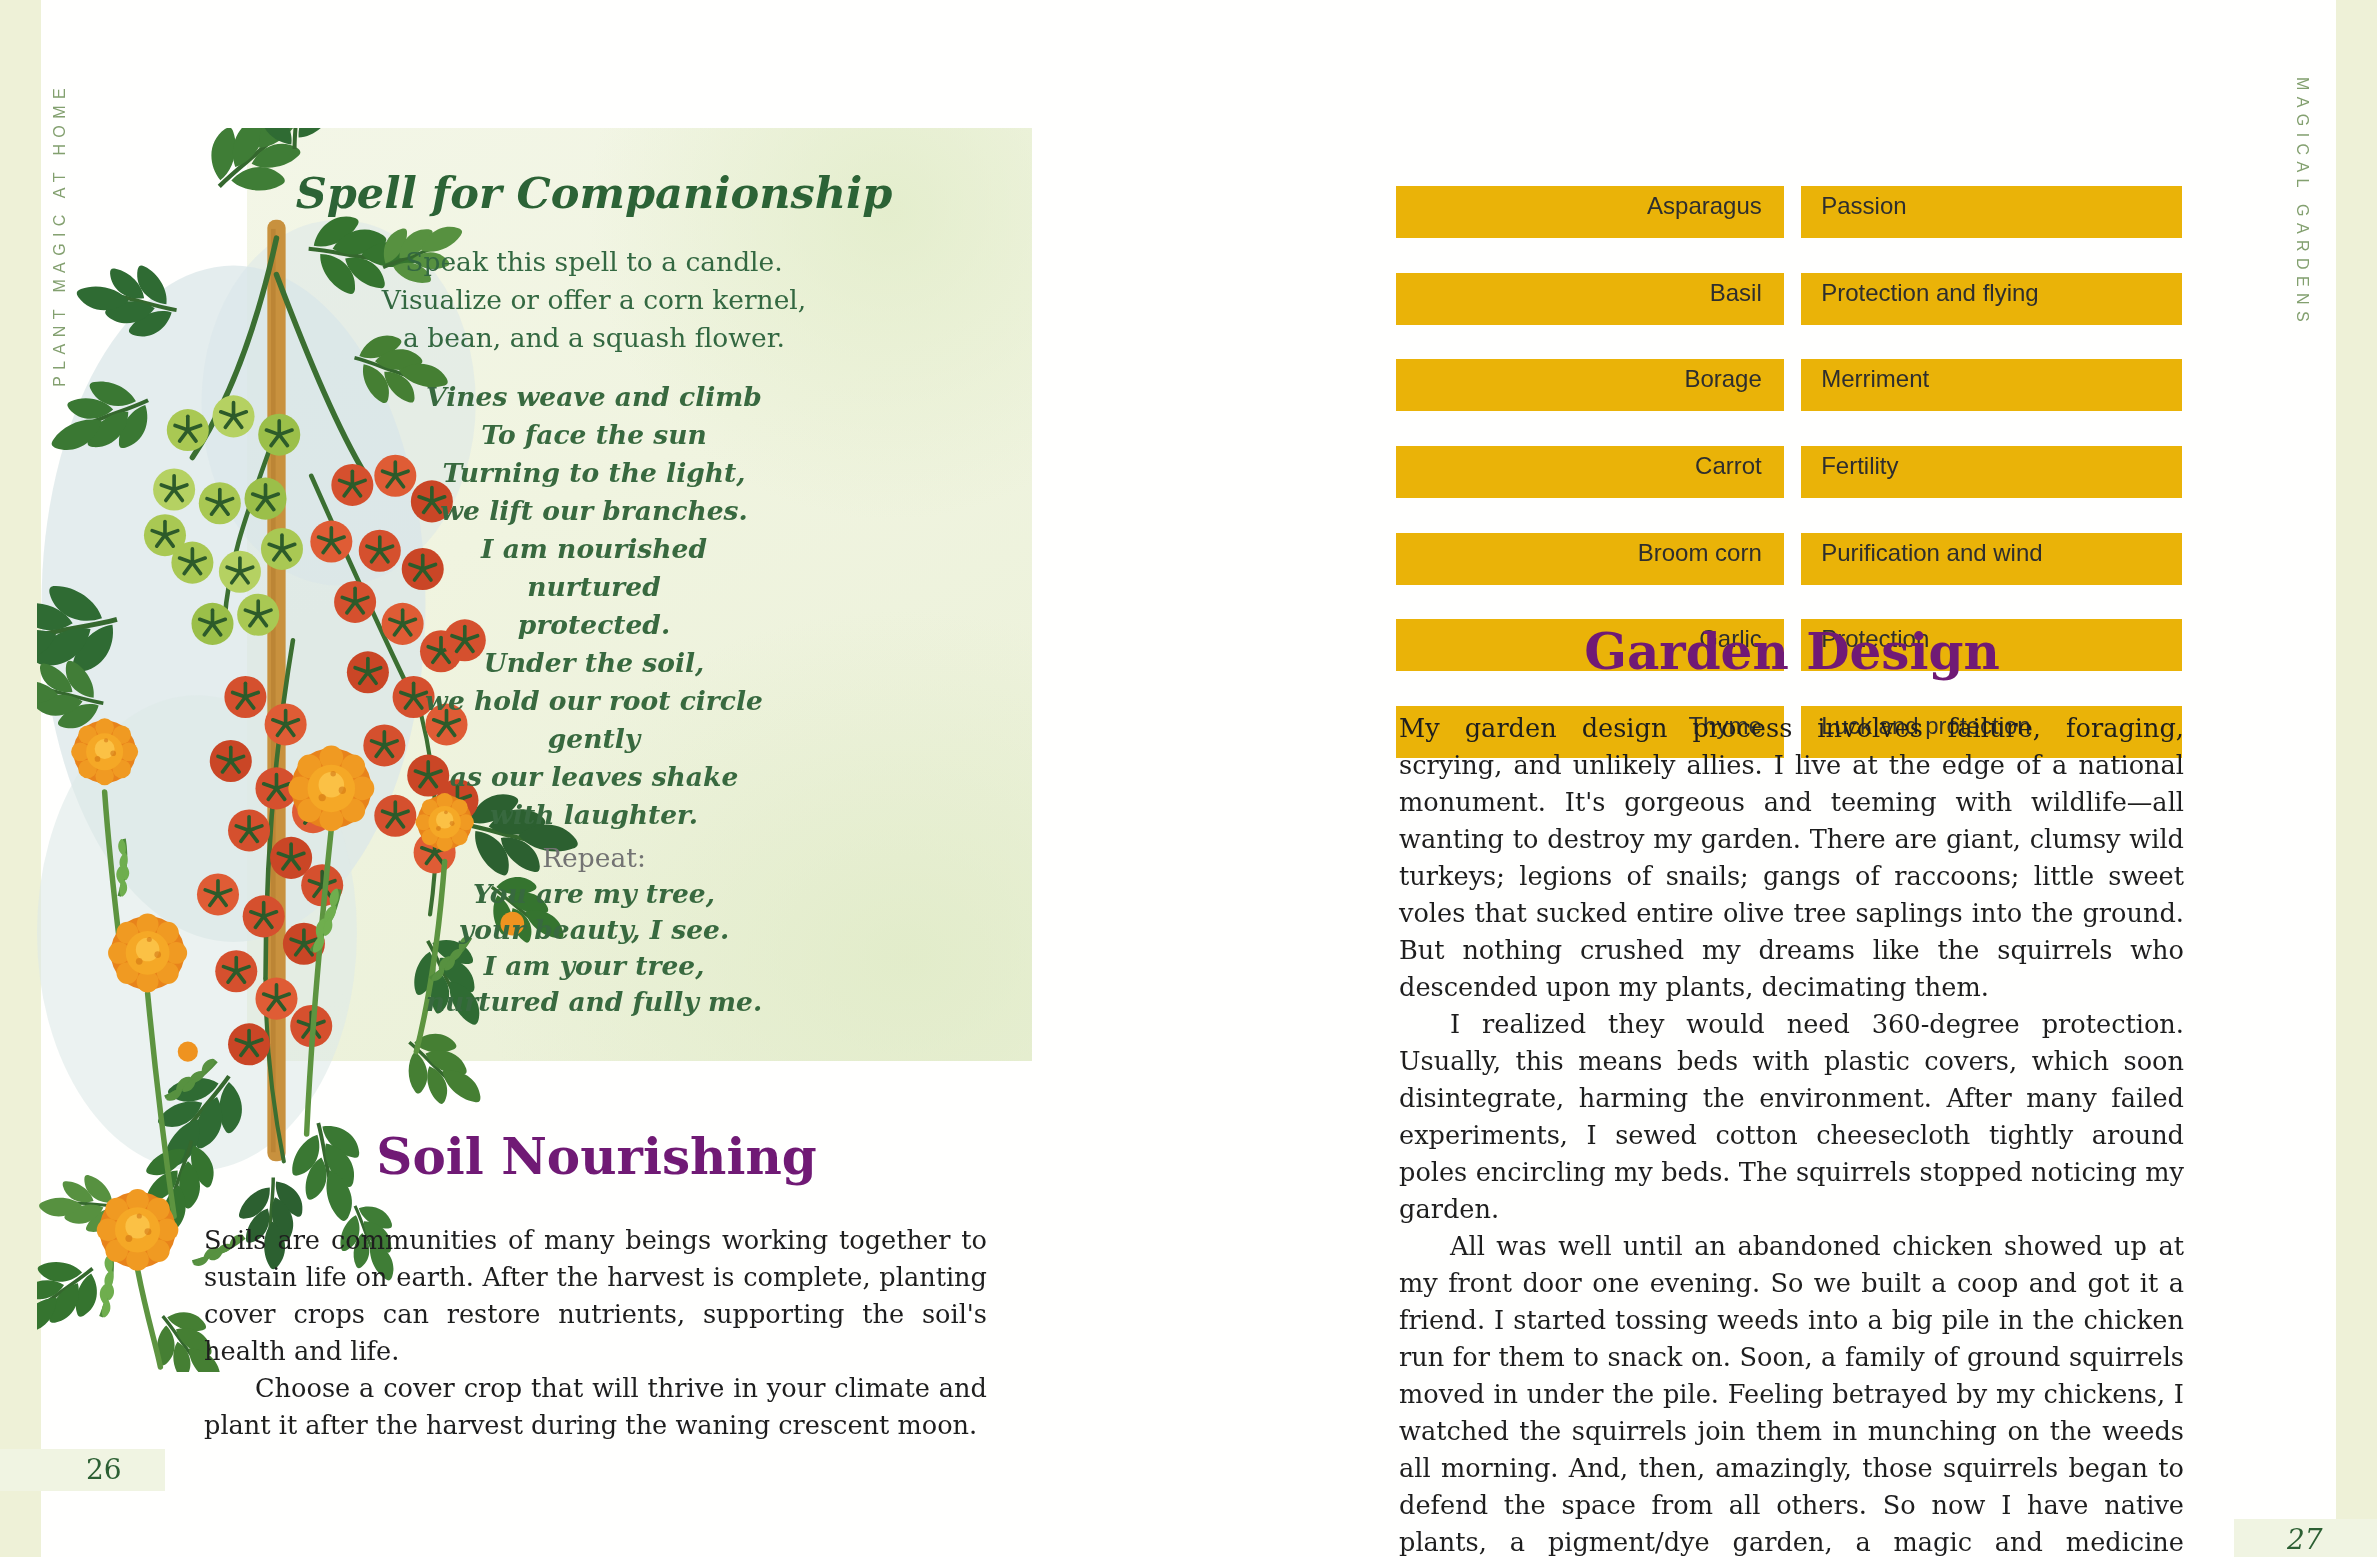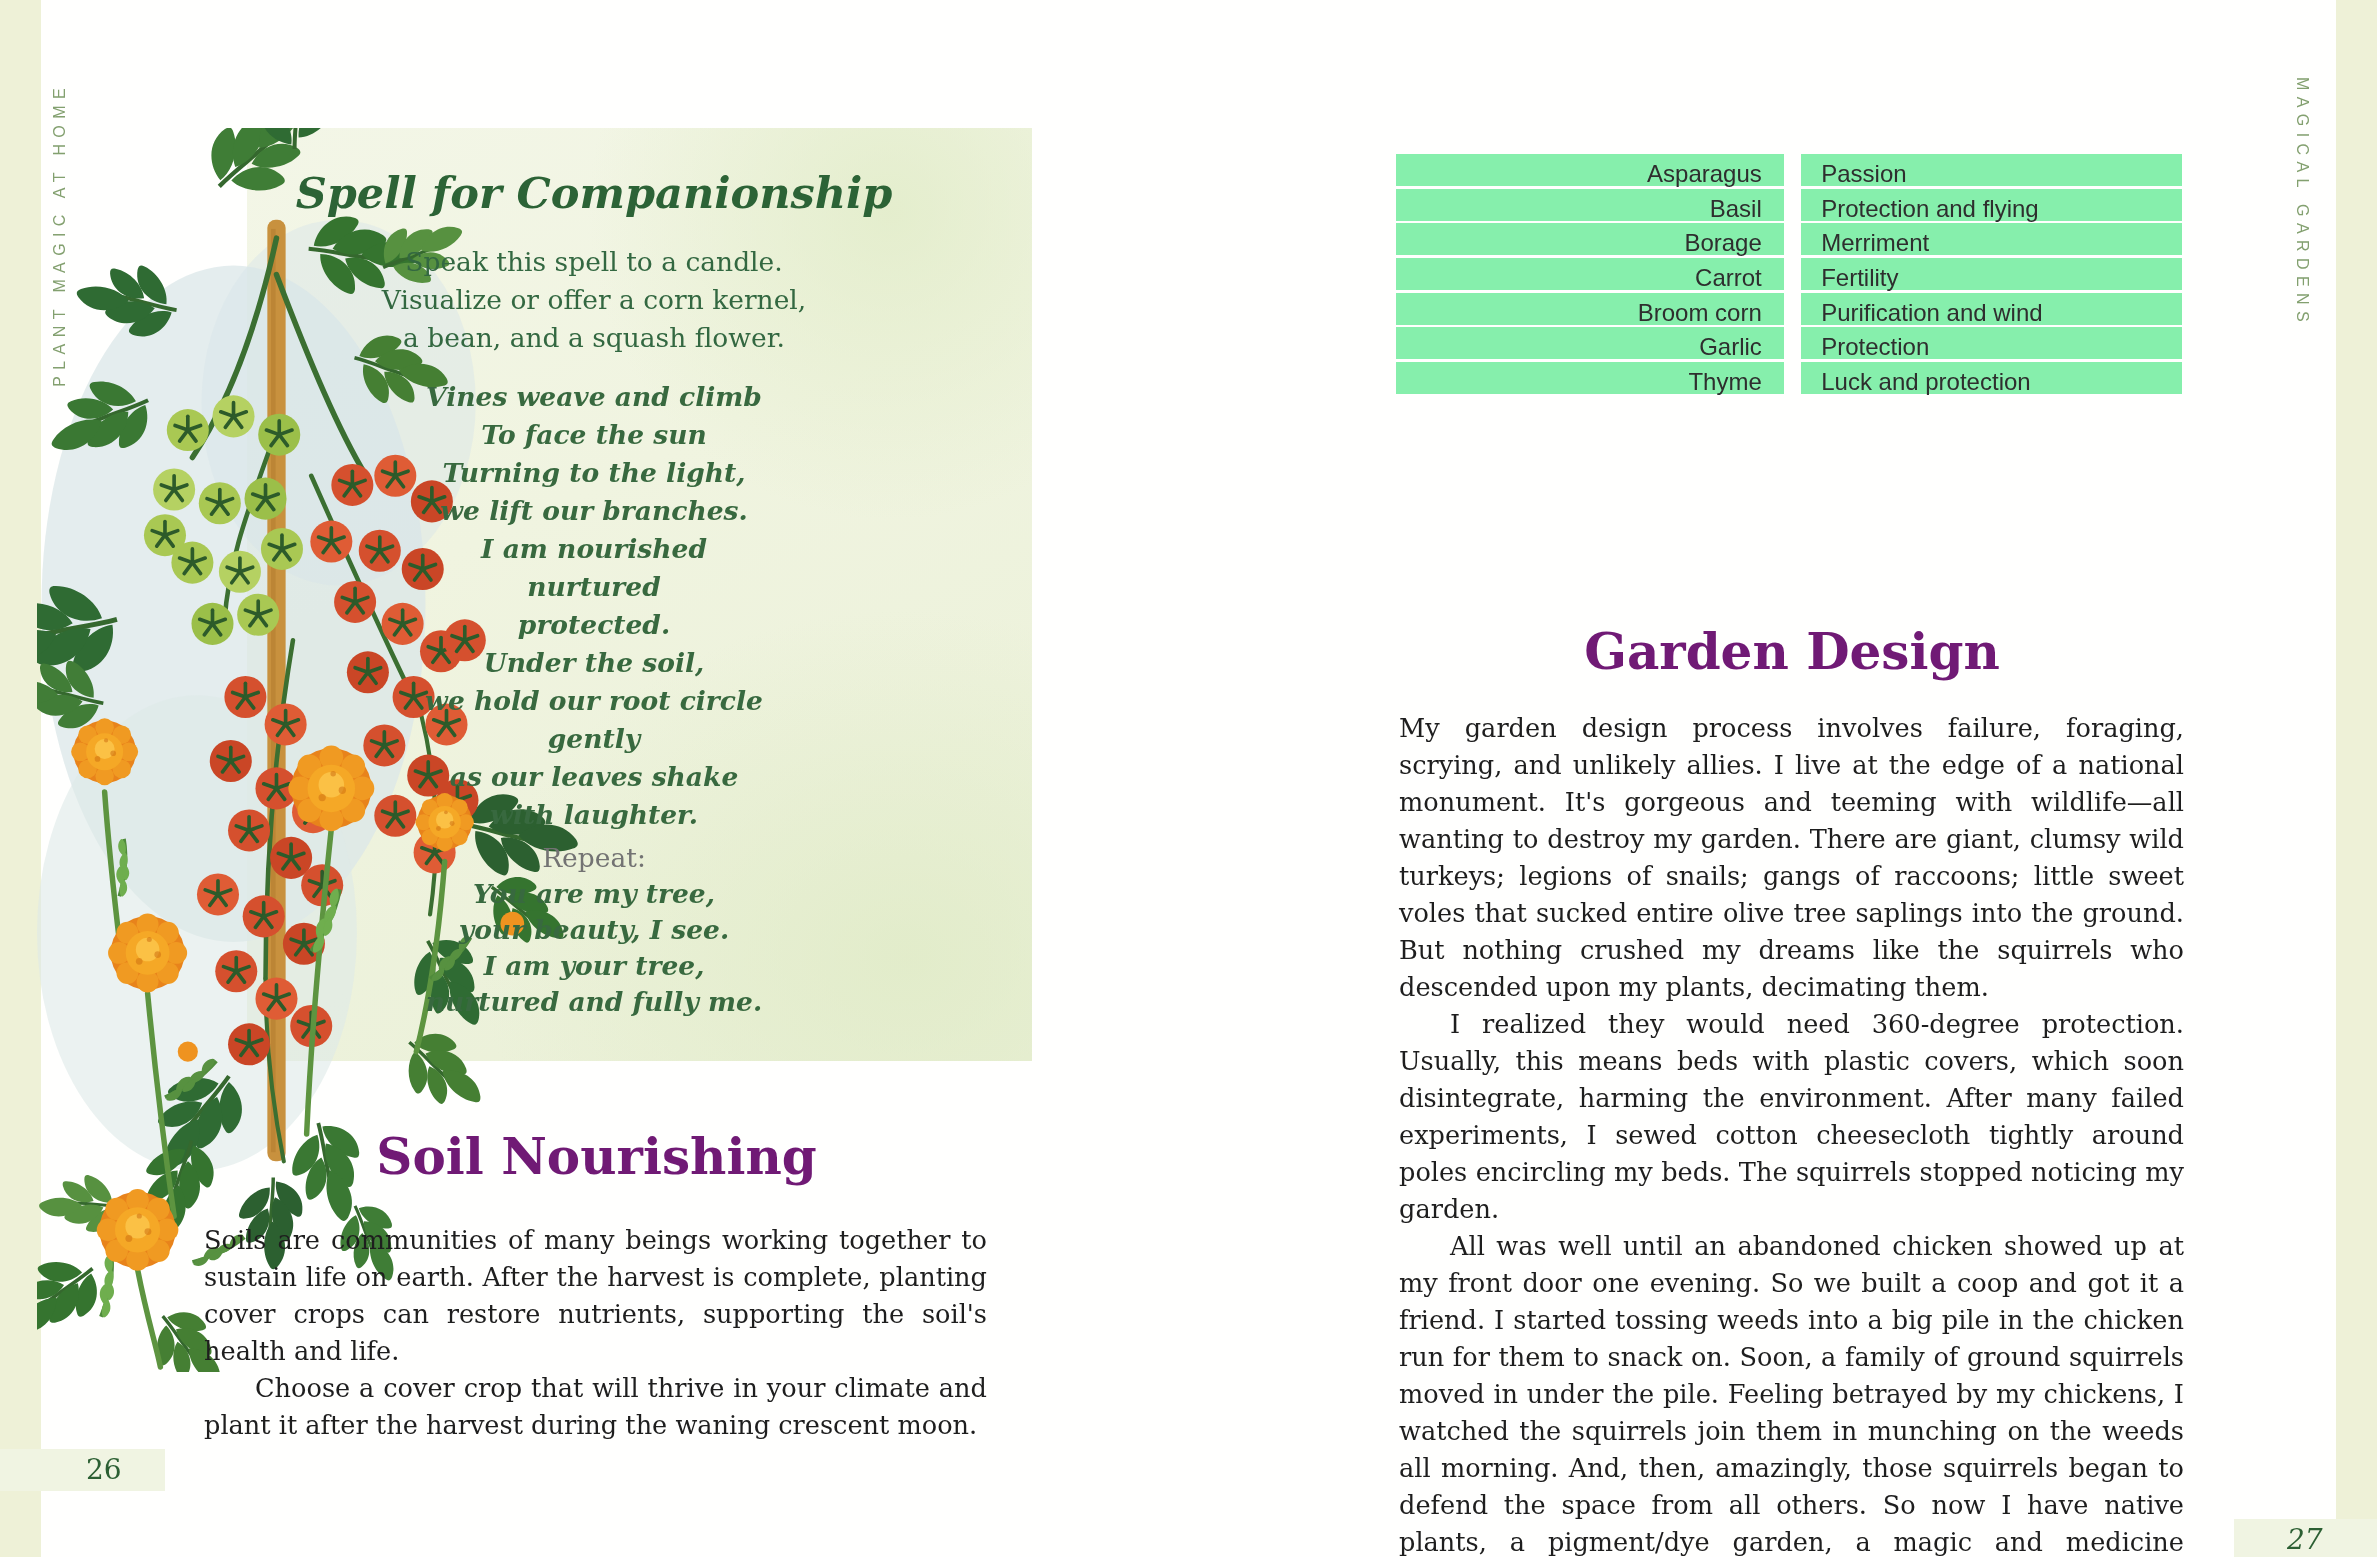--- a/index.html
+++ b/index.html
@@ -37,21 +37,21 @@
   .garden-title{left:1399px;top:622px;width:786px;}
   .bodycol{position:absolute;z-index:5;font-size:25.6px;color:#1e1e1e;text-align:justify;}
   .soil-body{left:204px;top:1222px;width:783px;line-height:37px;}
   .garden-body{left:1399px;top:710px;width:785px;line-height:37px;}
   .bodycol p{margin:0;}
   .bodycol p.indent{text-indent:51px;}
   
   .magic-table{position:absolute;left:1396px;top:154px;width:786px;z-index:5;
     font-family:"Liberation Sans", sans-serif;font-size:24px;color:#2e2e2e;}
   .trow{display:flex;margin-bottom:2.7px;}
-  .tcell{background:#86efac;height:32px;line-height:40px;}
+  .tcell{background:#eab308;height:52px;line-height:40px;margin-top:32px;}
   .tcell-l{width:388px;text-align:right;padding-right:22px;box-sizing:border-box;margin-right:17.4px;}
   .tcell-r{width:381px;text-align:left;padding-left:20px;box-sizing:border-box;}
   
   .pgband{position:absolute;z-index:2;background:#f0f4e2;height:42px;line-height:42px;
     font-size:28px;color:#2c5f33;}
   .band-26{left:0;top:1449px;width:165px;padding-left:86px;box-sizing:border-box;}
   .band-27{left:2234px;top:1519px;width:144px;padding-left:53px;box-sizing:border-box;font-style:italic;}
 </style>
 </head>
 <body>

